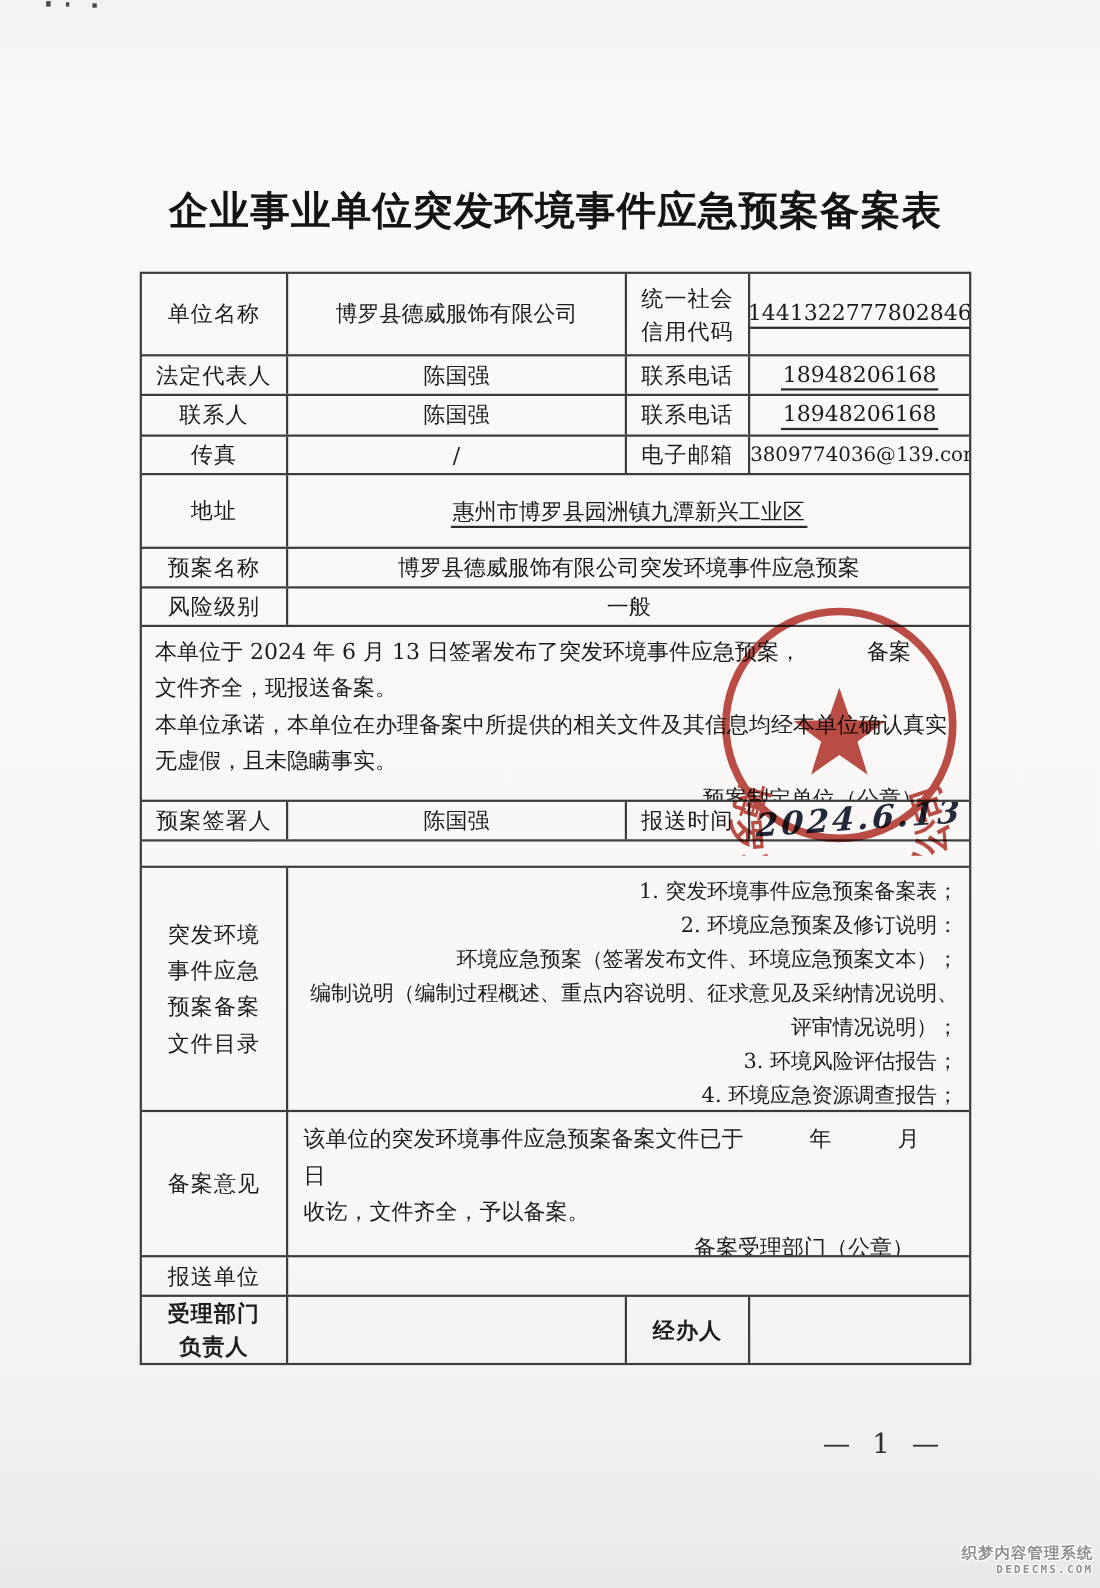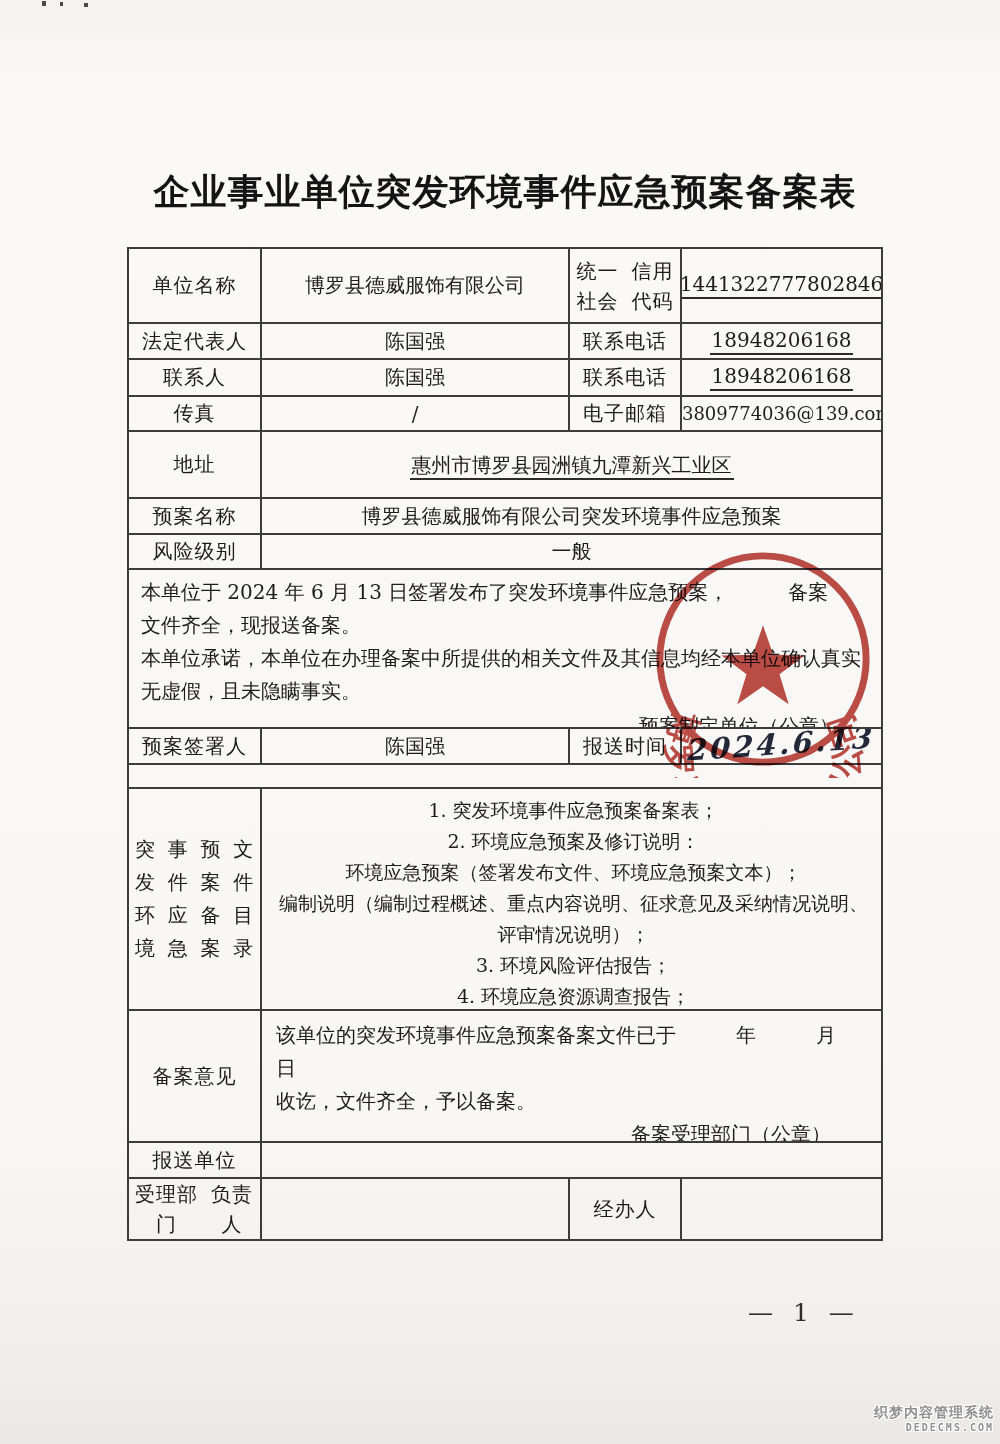--- a/index.html
+++ b/index.html
@@ -22,30 +22,30 @@
     position:absolute; left:0; top:168px; width:1010px;
     text-align:center; font-size:36px; font-weight:bold; letter-spacing:1px;
     font-family:"DejaVu Sans","Liberation Sans",sans-serif; color:#141414;
   }
 
   .form-table {
     position:absolute; left:127px; top:247px; width:756px;
     border:2px solid #3c3c3c; font-size:20px; color:#1c1c1c;
   }
   .row { display:flex; border-bottom:2px solid #3c3c3c; }
-  .row:last-child { border-bottom:none; }
+  .row:last-child { border-bottom:none;font-weight:bold; }
   .cell { border-right:2px solid #3c3c3c; display:flex; align-items:center; justify-content:center; text-align:center; overflow:hidden; }
   .cell:last-child { border-right:none; }
   .c1 { width:133px; flex:0 0 133px; }
   .c2 { width:308px; flex:0 0 308px; }
   .c3 { width:112px; flex:0 0 112px; }
   .c4 { flex:1 1 auto; }
   .span234 { flex:1 1 auto; }
   .label { font-size:20px; letter-spacing:1px; }
-  .two-line { flex-direction:row; line-height:30px; }
+  .two-line { flex-direction:column; line-height:30px; }
   .u { border-bottom:2px solid #2b2b2b; padding:0 2px 1px 2px; }
 
   .r1 { height:75px; }
   .r2 { height:36px; }
   .r3 { height:37px; }
   .r4 { height:35px; }
   .r5 { height:67px; }
   .r6 { height:36px; }
   .r7 { height:35px; }
   .r8 { height:159px; }
@@ -56,21 +56,21 @@
   .r13 { height:40px; }
   .r14 { height:36px; }
   .r15 { height:60px; }
 
   .addr-cell { flex-direction:row; justify-content:center; line-height:32px; }
   .decl {
     display:block; text-align:left; padding:6px 12px 0 12px; line-height:33px; font-size:20px;
   }
   .decl .sign { text-align:right; padding-right:30px; margin-top:2px; }
   .dir-content {
-    display:block; text-align:center; padding:6px 10px 0 14px; line-height:31px; font-size:19px;
+    display:block; text-align:right; padding:6px 10px 0 14px; line-height:31px; font-size:19px;
   }
   .opinion-content {
     display:block; text-align:left; padding:8px 10px 0 14px; line-height:33px; font-size:20px;
   }
   .opinion-content .dept { text-align:right; padding-right:40px; }
 
   .hand {
     font-size:29px; font-style:italic; letter-spacing:3px; color:#23283a;
     transform:rotate(-4deg) skewX(-6deg); display:inline-block; position:relative; top:-2px;
     font-family:"DejaVu Serif",serif; font-weight:bold;

